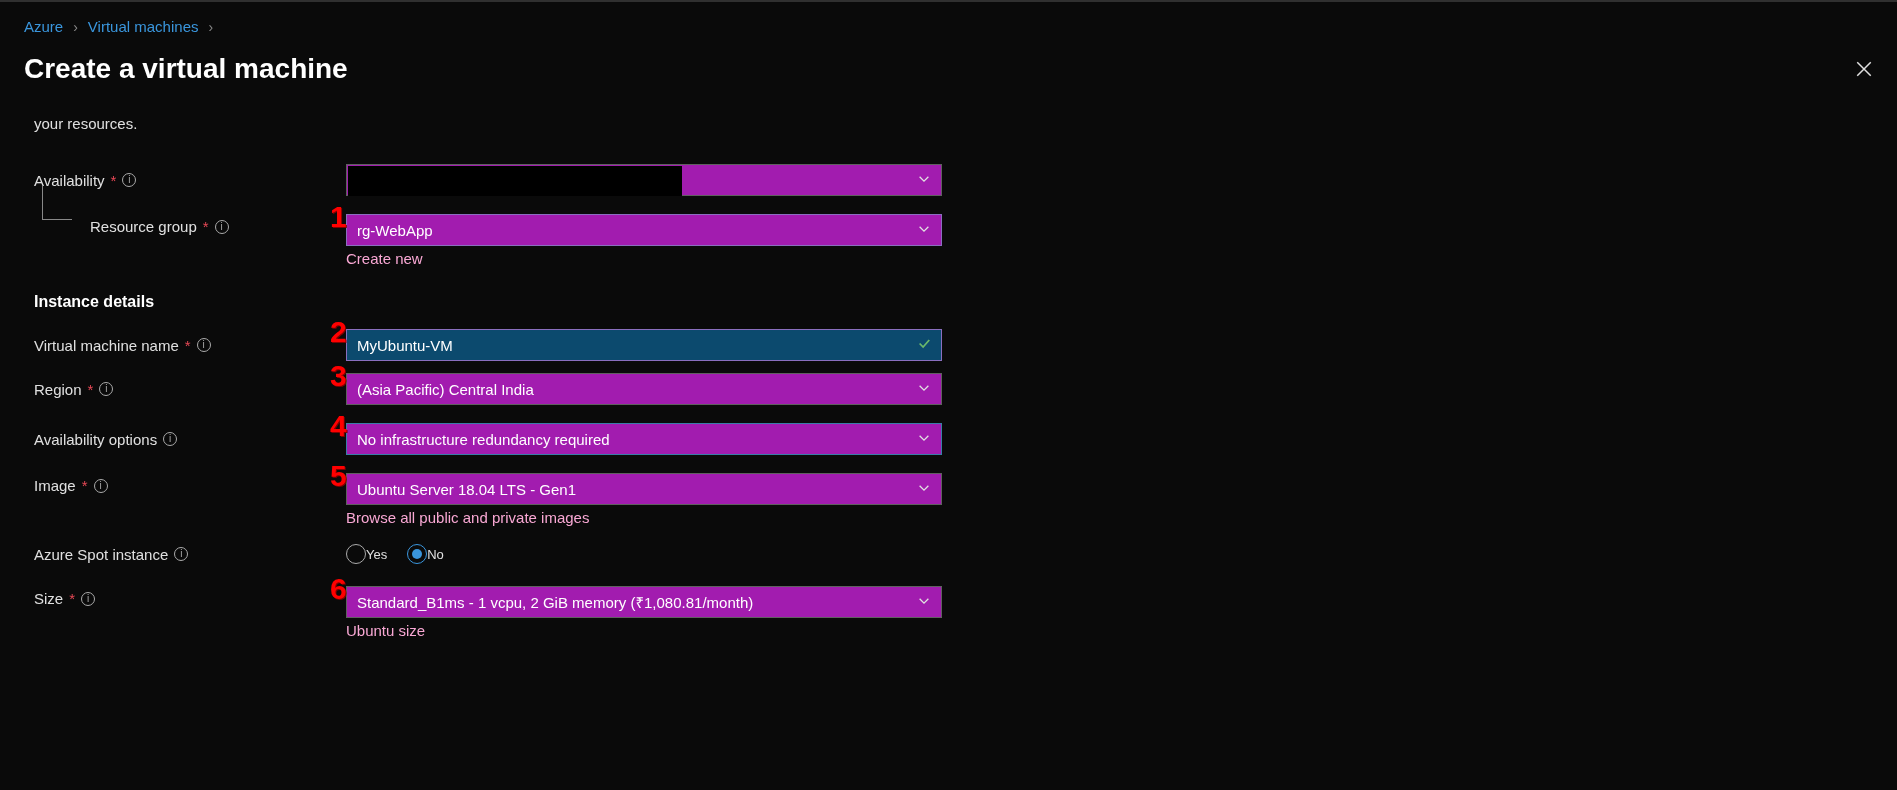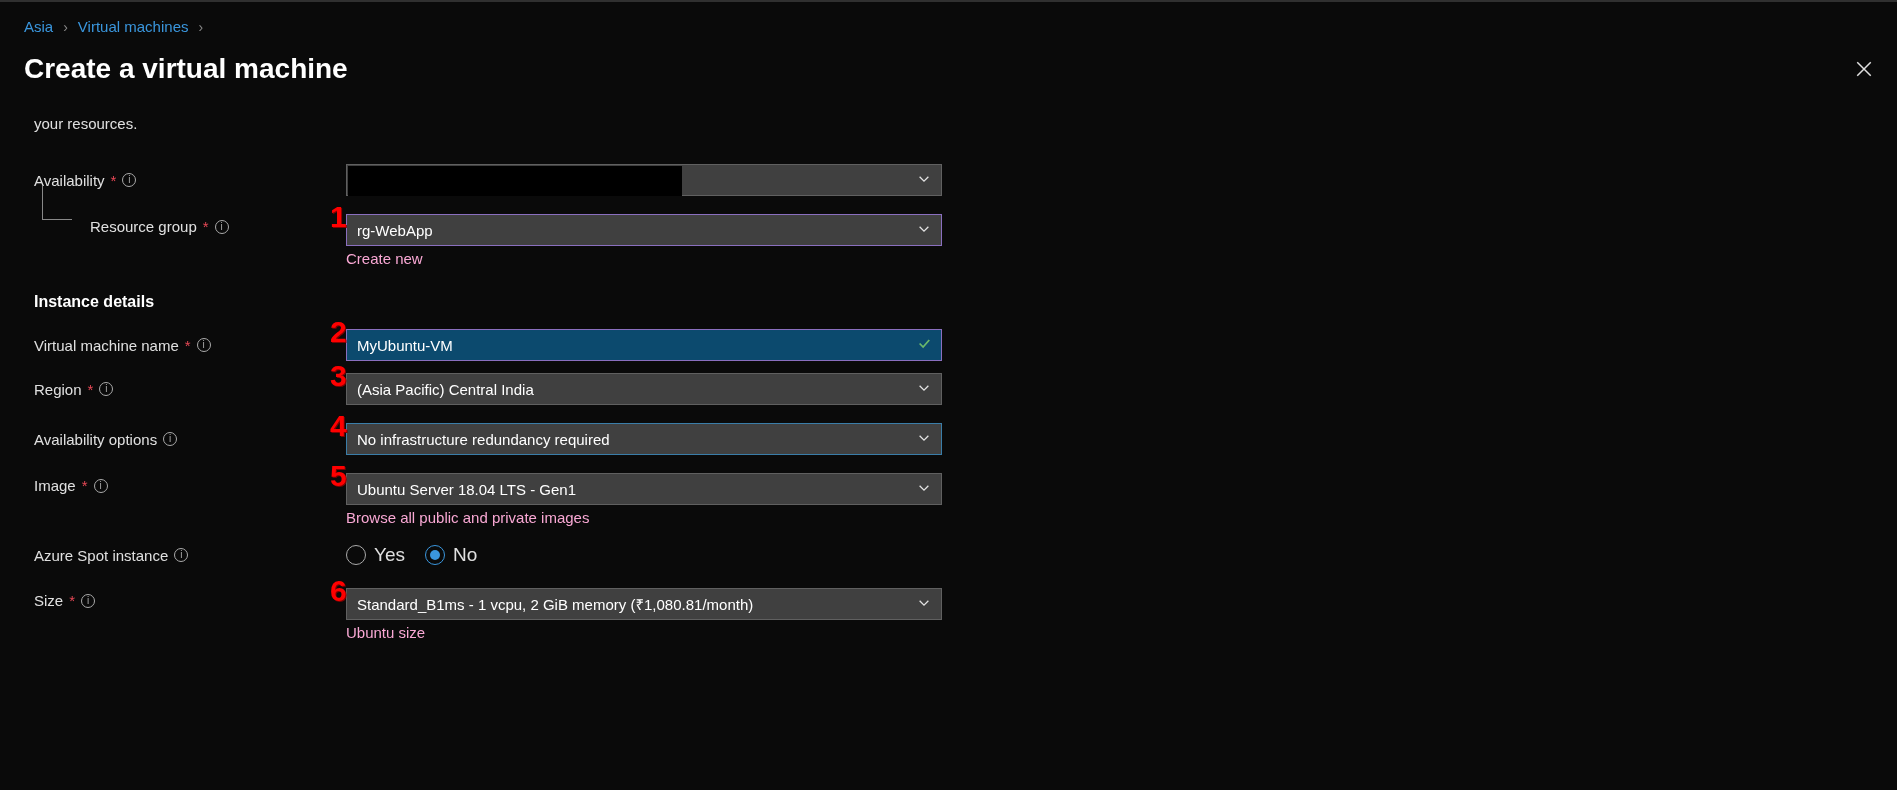--- a/index.html
+++ b/index.html
@@ -97,21 +97,21 @@
       font-style: normal;
       padding-top: 0.5px;
     }
     .form-control-cell {
       flex: 0 0 596px;
       position: relative;
     }
     .dropdown {
       width: 100%;
       height: 32px;
-      background: #404040;
+      background: #a21caf;
       border: 1px solid #606060;
       color: #fff;
       padding: 0 32px 0 10px;
       font-size: 15px;
       display: flex;
       align-items: center;
       cursor: pointer;
       position: relative;
     }
     .dropdown.purple { border-color: #8a6fbf; }
@@ -158,23 +158,23 @@
       margin: 26px 0 18px 0;
     }
     .radio-group {
       display: flex;
       align-items: center;
       gap: 20px;
     }
     .radio-opt {
       display: flex;
       align-items: center;
-      gap: 8px;
-      cursor: pointer;
-      font-size: 19px;
+      gap: 0;
+      cursor: pointer;
+      font-size: 13px;
     }
     .radio-circle {
       width: 20px;
       height: 20px;
       border: 1px solid #aaa;
       border-radius: 50%;
       display: flex;
       align-items: center;
       justify-content: center;
       flex-shrink: 0;
@@ -205,21 +205,21 @@
       position: absolute;
       left: 1px; top: 1px;
       width: 334px; height: 30px;
       background: #000;
     }
   </style>
 </head>
 <body>
 
 <div class="breadcrumb">
-  <a>Asia</a>
+  <a>Azure</a>
   <span class="sep">›</span>
   <a>Virtual machines</a>
   <span class="sep">›</span>
 </div>
 
 <h1 class="page-title">Create a virtual machine</h1>
 
 <div class="close-btn">
   <svg viewBox="0 0 16 16">
       <path d="M2 2 L14 14 M14 2 L2 14" stroke="#e0e0e0" stroke-width="1.3" fill="none"></path>

